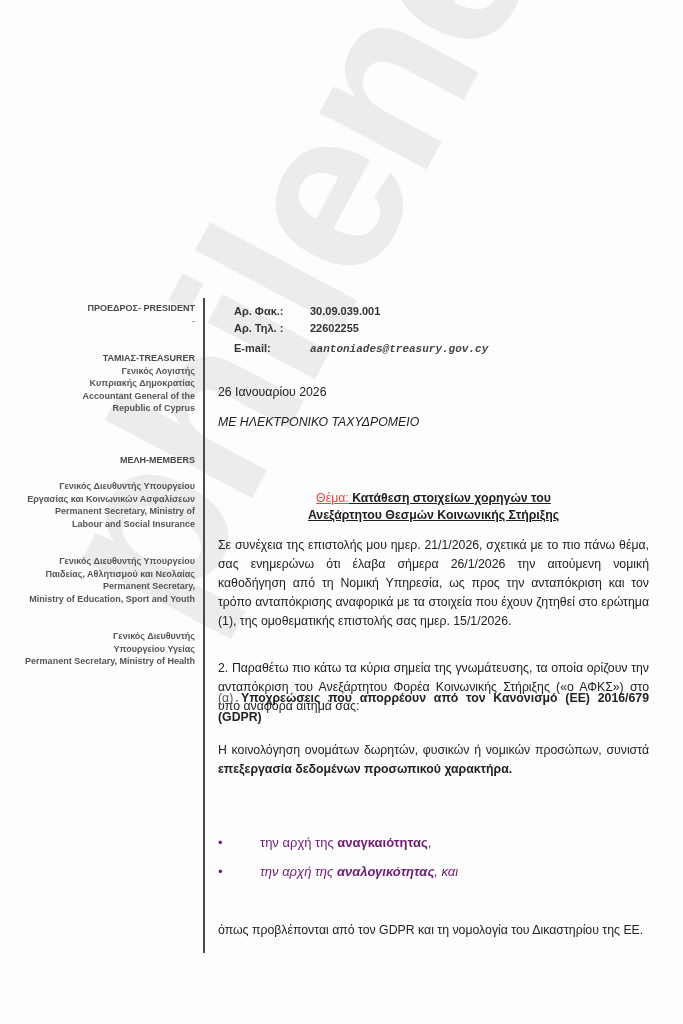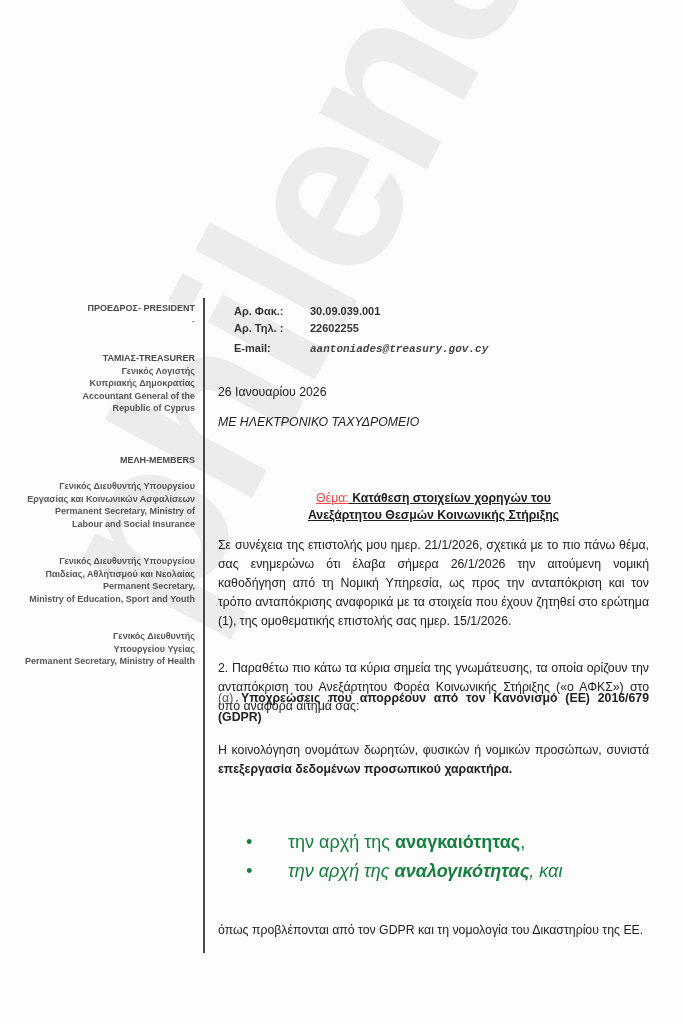--- a/index.html
+++ b/index.html
@@ -51,21 +51,21 @@
   .recipient { top: 444px; }
   .subject { position: absolute; left: 218px; width: 431px; top: 490px; text-align: center; font-size: 12.3px; line-height: 17px; font-weight: bold; }
   .subject .subj-lbl { font-weight: normal; color: #ef4444; text-decoration: underline; }
   .subject .u { text-decoration: underline; }
   .p1 { top: 536px; }
   .p2 { top: 659px; }
   .h-a { top: 689px; font-weight: bold; }
   .h-a .pre { font-weight: normal; color: #555; }
   .p3 { top: 741px; }
   .p4 { top: 789px; }
-  .bullet { position: absolute; left: 218px; font-size: 18px; line-height: 19px; color: #15803d; white-space: nowrap; margin-left: 28px; }
+  .bullet { position: absolute; left: 218px; font-size: 13px; line-height: 19px; color: #701a75; white-space: nowrap; }
   .bullet .dot { display: inline-block; width: 42px; }
   .b1 { top: 833px; }
   .b2 { top: 862px; font-style: italic; }
   .b3 { top: 890px; }
   .p5 { top: 921px; }
   b { font-weight: bold; }
 </style>
 </head>
 <body>
 

